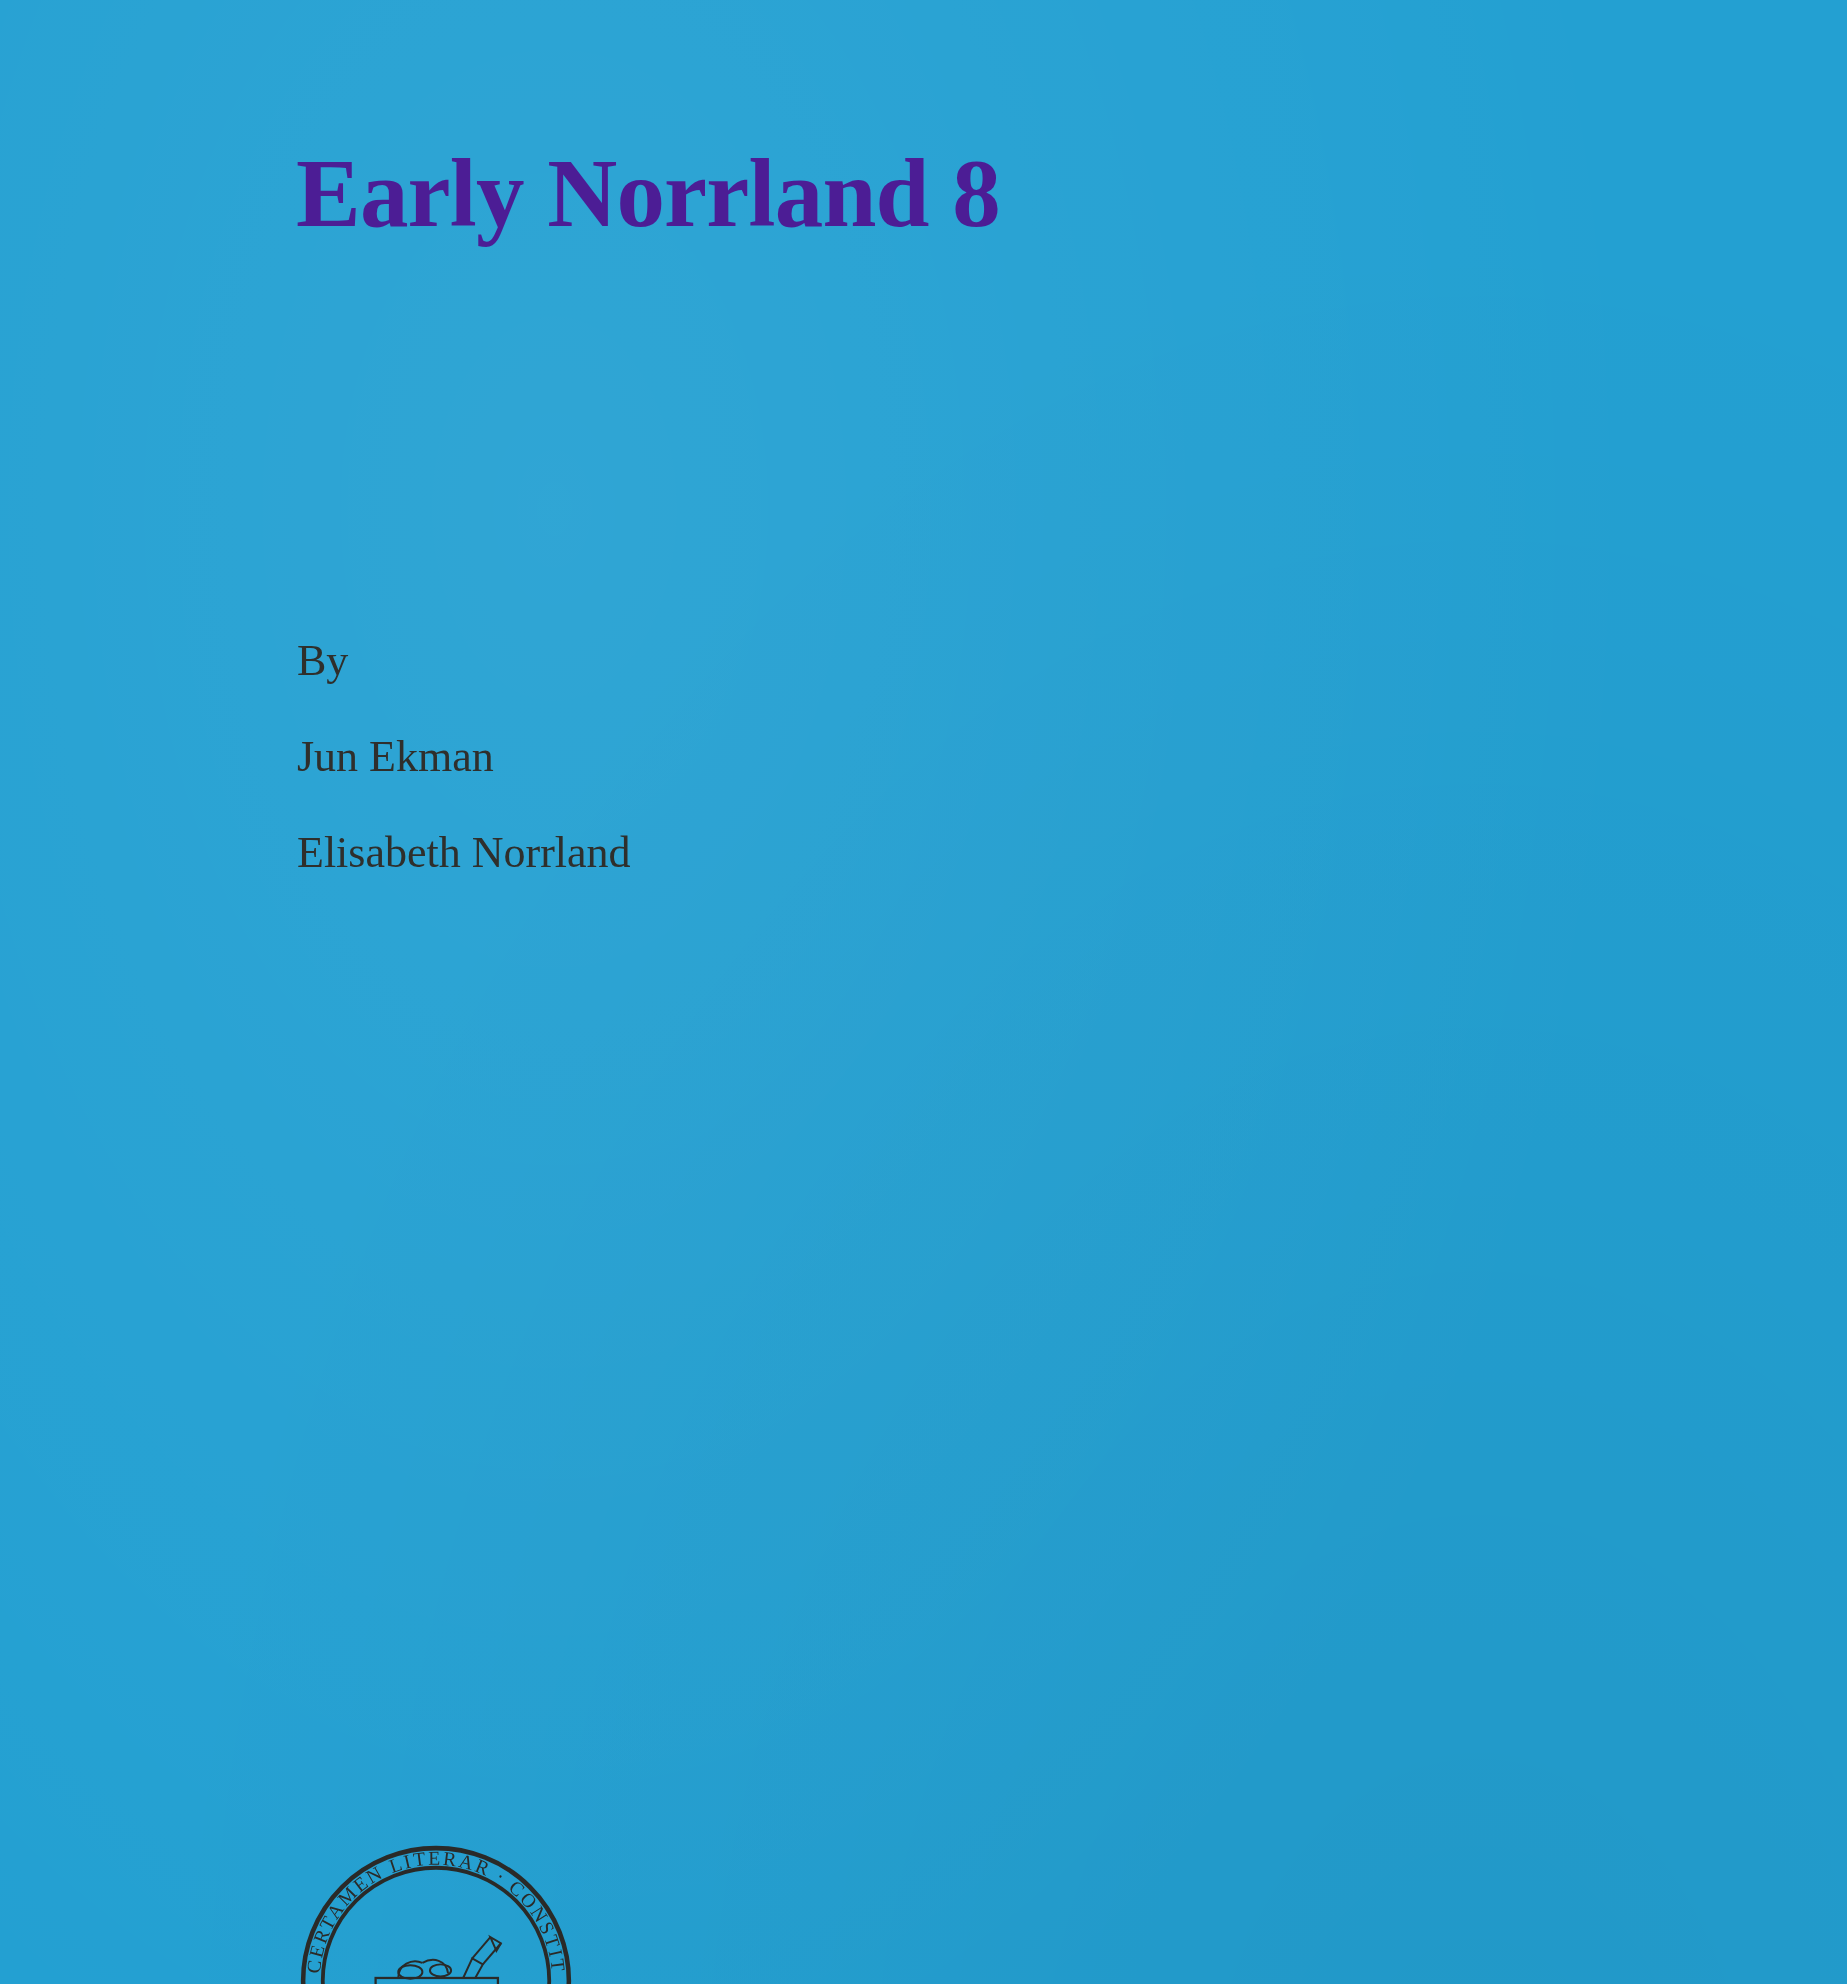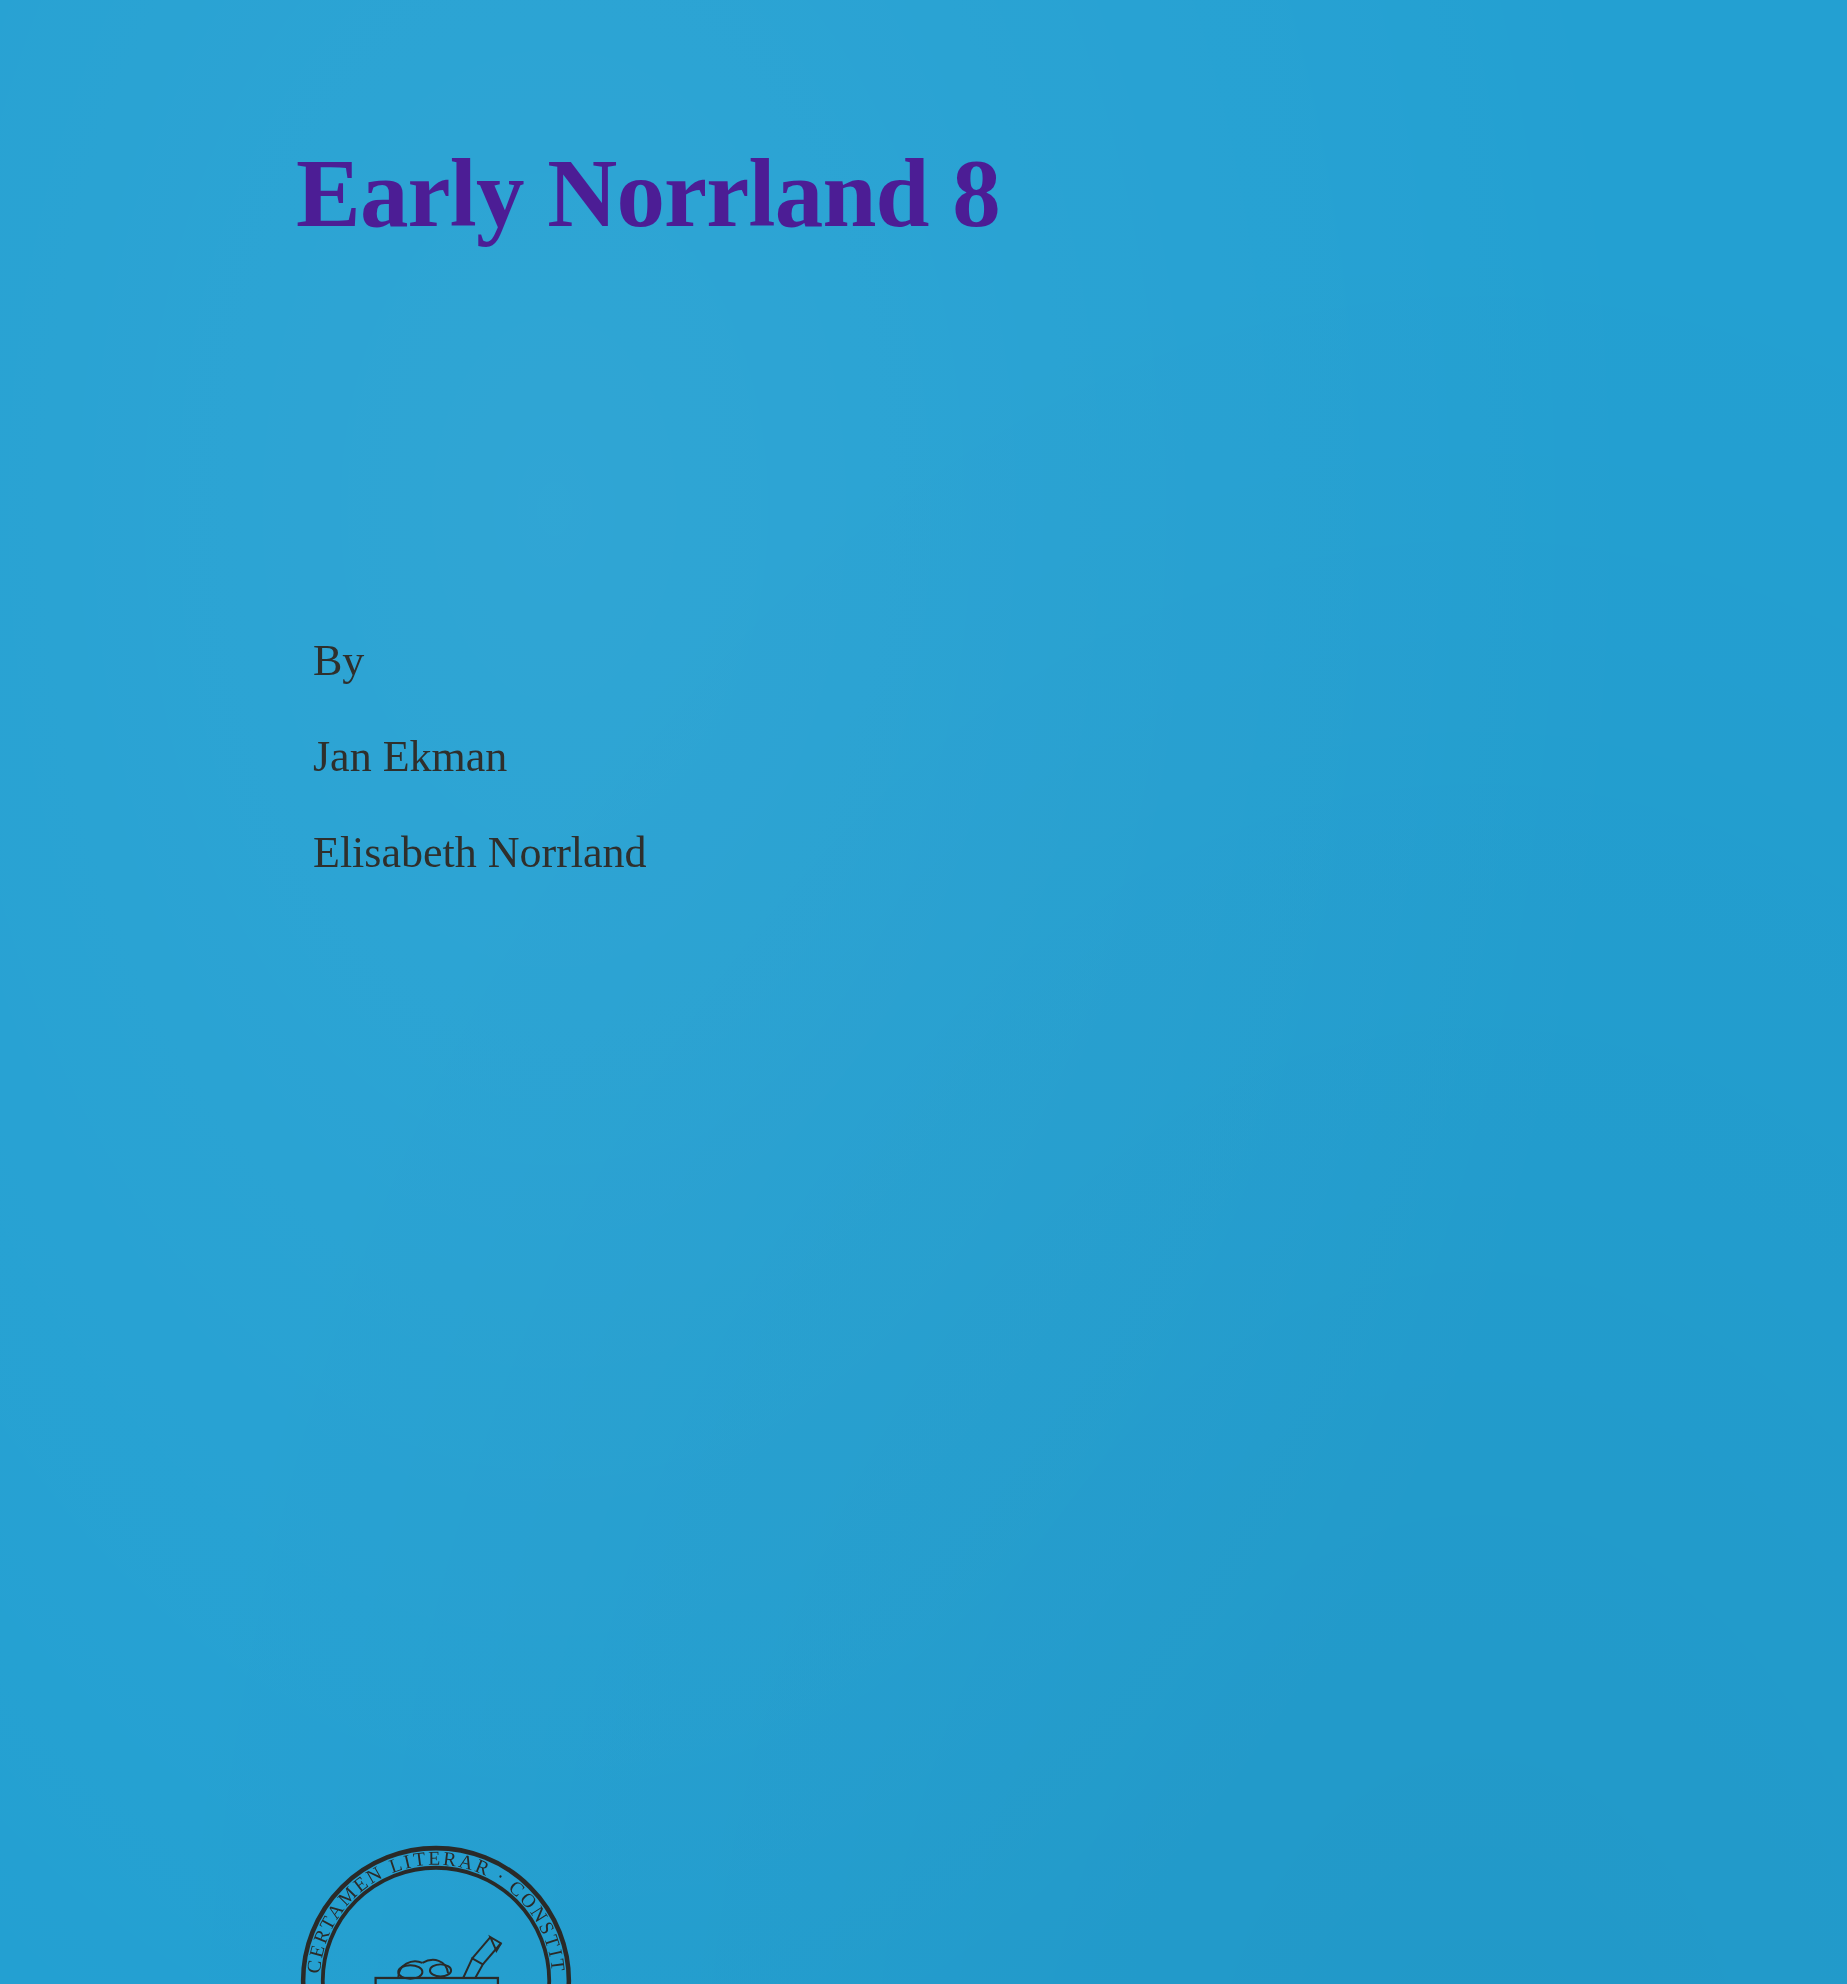--- a/index.html
+++ b/index.html
@@ -62,21 +62,20 @@
     position: absolute;
     left: 297px;
     top: 639px;
     font-size: 44px;
     line-height: 1.0;
     color: #2f2f2c;
   }
   .byline .row {
     display: block;
     margin-bottom: 52px;
-    margin-left: 16px;
   }
   .byline .row:last-child {
     margin-bottom: 0;
   }
   .emblem {
     position: absolute;
     left: 285px;
     top: 1830px;
     width: 302px;
     height: 302px;
@@ -91,21 +90,21 @@
 <body>
 
 <div class="cover">
   <div class="content">
 
     <h1 class="title">Early Norrland 8</h1>
 
 
     <div class="byline">
       <span class="row">By</span>
-      <span class="row">Jan Ekman</span>
+      <span class="row">Jun Ekman</span>
       <span class="row">Elisabeth Norrland</span>
     </div>
 
     <div class="emblem">
       <svg viewBox="0 0 400 400" xmlns="http://www.w3.org/2000/svg">
         <defs>
           <path id="mottoArc" d="M 200,200 m -154,0 a 154,154 0 1 1 308,0" fill="none"></path>
         </defs>
         <circle cx="200" cy="200" r="176" fill="none" stroke="#2a2a28" stroke-width="6"></circle>
         <circle cx="200" cy="200" r="150" fill="none" stroke="#2a2a28" stroke-width="5"></circle>

